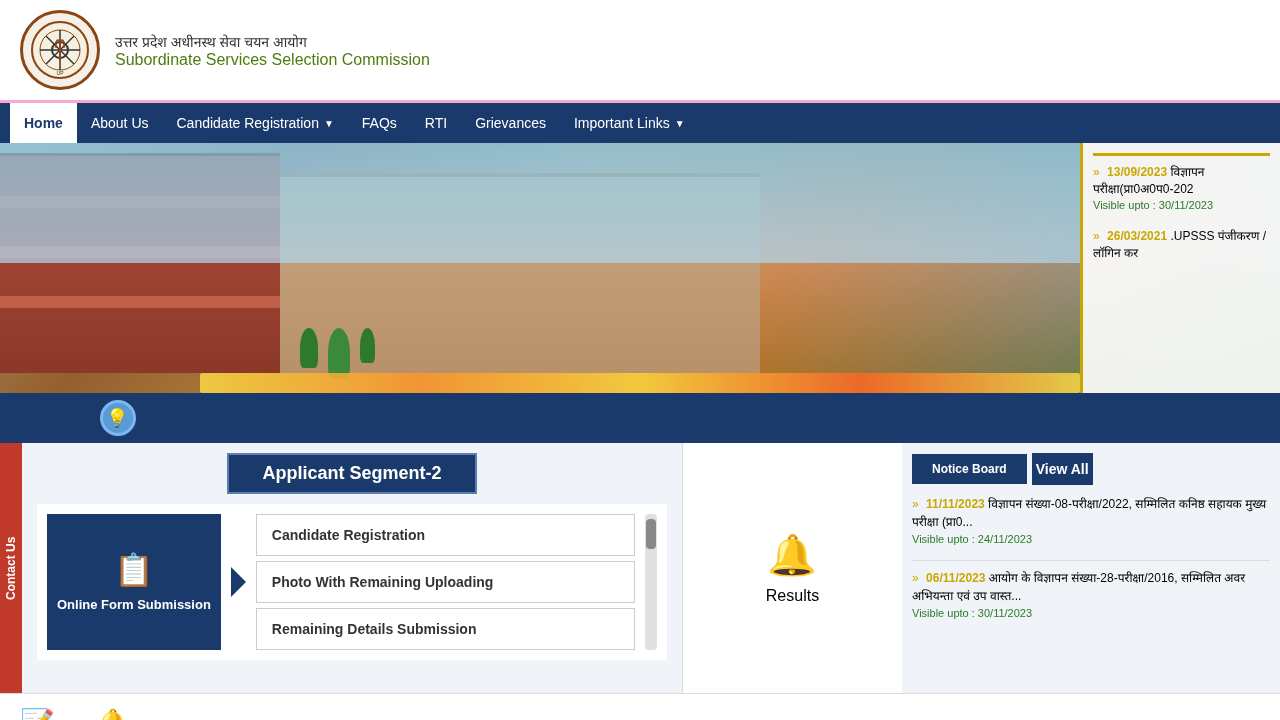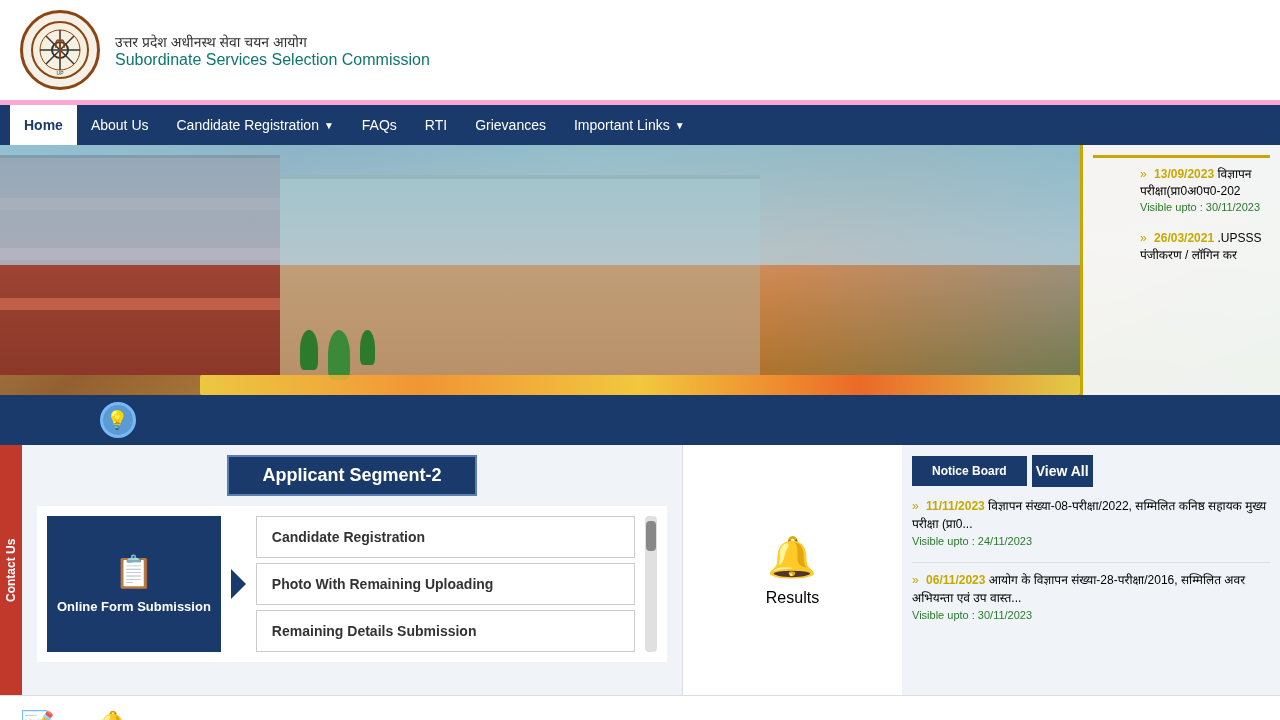--- a/index.html
+++ b/index.html
@@ -4,40 +4,40 @@
   <style>
     * { margin: 0; padding: 0; box-sizing: border-box; }
     body { font-family: Arial, sans-serif; width: 1280px; overflow-x: hidden; background: #fff; }
 
     
     .header {
       display: flex;
       align-items: center;
       padding: 10px 20px;
       background: #fff;
-      border-bottom: 5px solid #f9a8d4;
+      border-bottom: 3px solid #f9a8d4;
     }
     .logo-circle {
       width: 80px;
       height: 80px;
       border-radius: 50%;
       border: 3px solid #8B4513;
       display: flex;
       align-items: center;
       justify-content: center;
       margin-right: 15px;
       flex-shrink: 0;
       background: #f5f0e8;
       position: relative;
       overflow: hidden;
     }
     .header-text { display: flex; flex-direction: column; }
     .header-hindi { font-size: 14px; color: #333; }
     .header-title { font-size: 28px; font-weight: bold; color: #000; line-height: 1.1; }
-    .header-subtitle { font-size: 16px; color: #0f766e; }
+    .header-subtitle { font-size: 16px; color: #4d7c0f; }
 
     
     nav {
       background: #1a3a6b;
       display: flex;
       align-items: center;
       padding: 0 10px;
     }
     nav a {
       color: #fff;
@@ -86,21 +86,21 @@
       position: absolute;
       top: 0;
       right: 0;
       width: 200px;
       height: 100%;
       background: rgba(255,255,255,0.9);
       padding: 10px;
       overflow: hidden;
       border-left: 3px solid #c8a800;
     }
-    .news-item { margin-bottom: 15px; font-size: 12px; line-height: 1.4; margin-left: 47px; }
+    .news-item { margin-bottom: 15px; font-size: 12px; line-height: 1.4; }
     .news-date { color: #c8a800; font-weight: bold; }
     .news-visible { color: #2a7a2a; font-size: 11px; }
     .news-arrow { color: #c8a800; margin-right: 4px; }
 
     
     .bulb-bar {
       background: #1a3a6b;
       height: 50px;
       display: flex;
       align-items: center;

